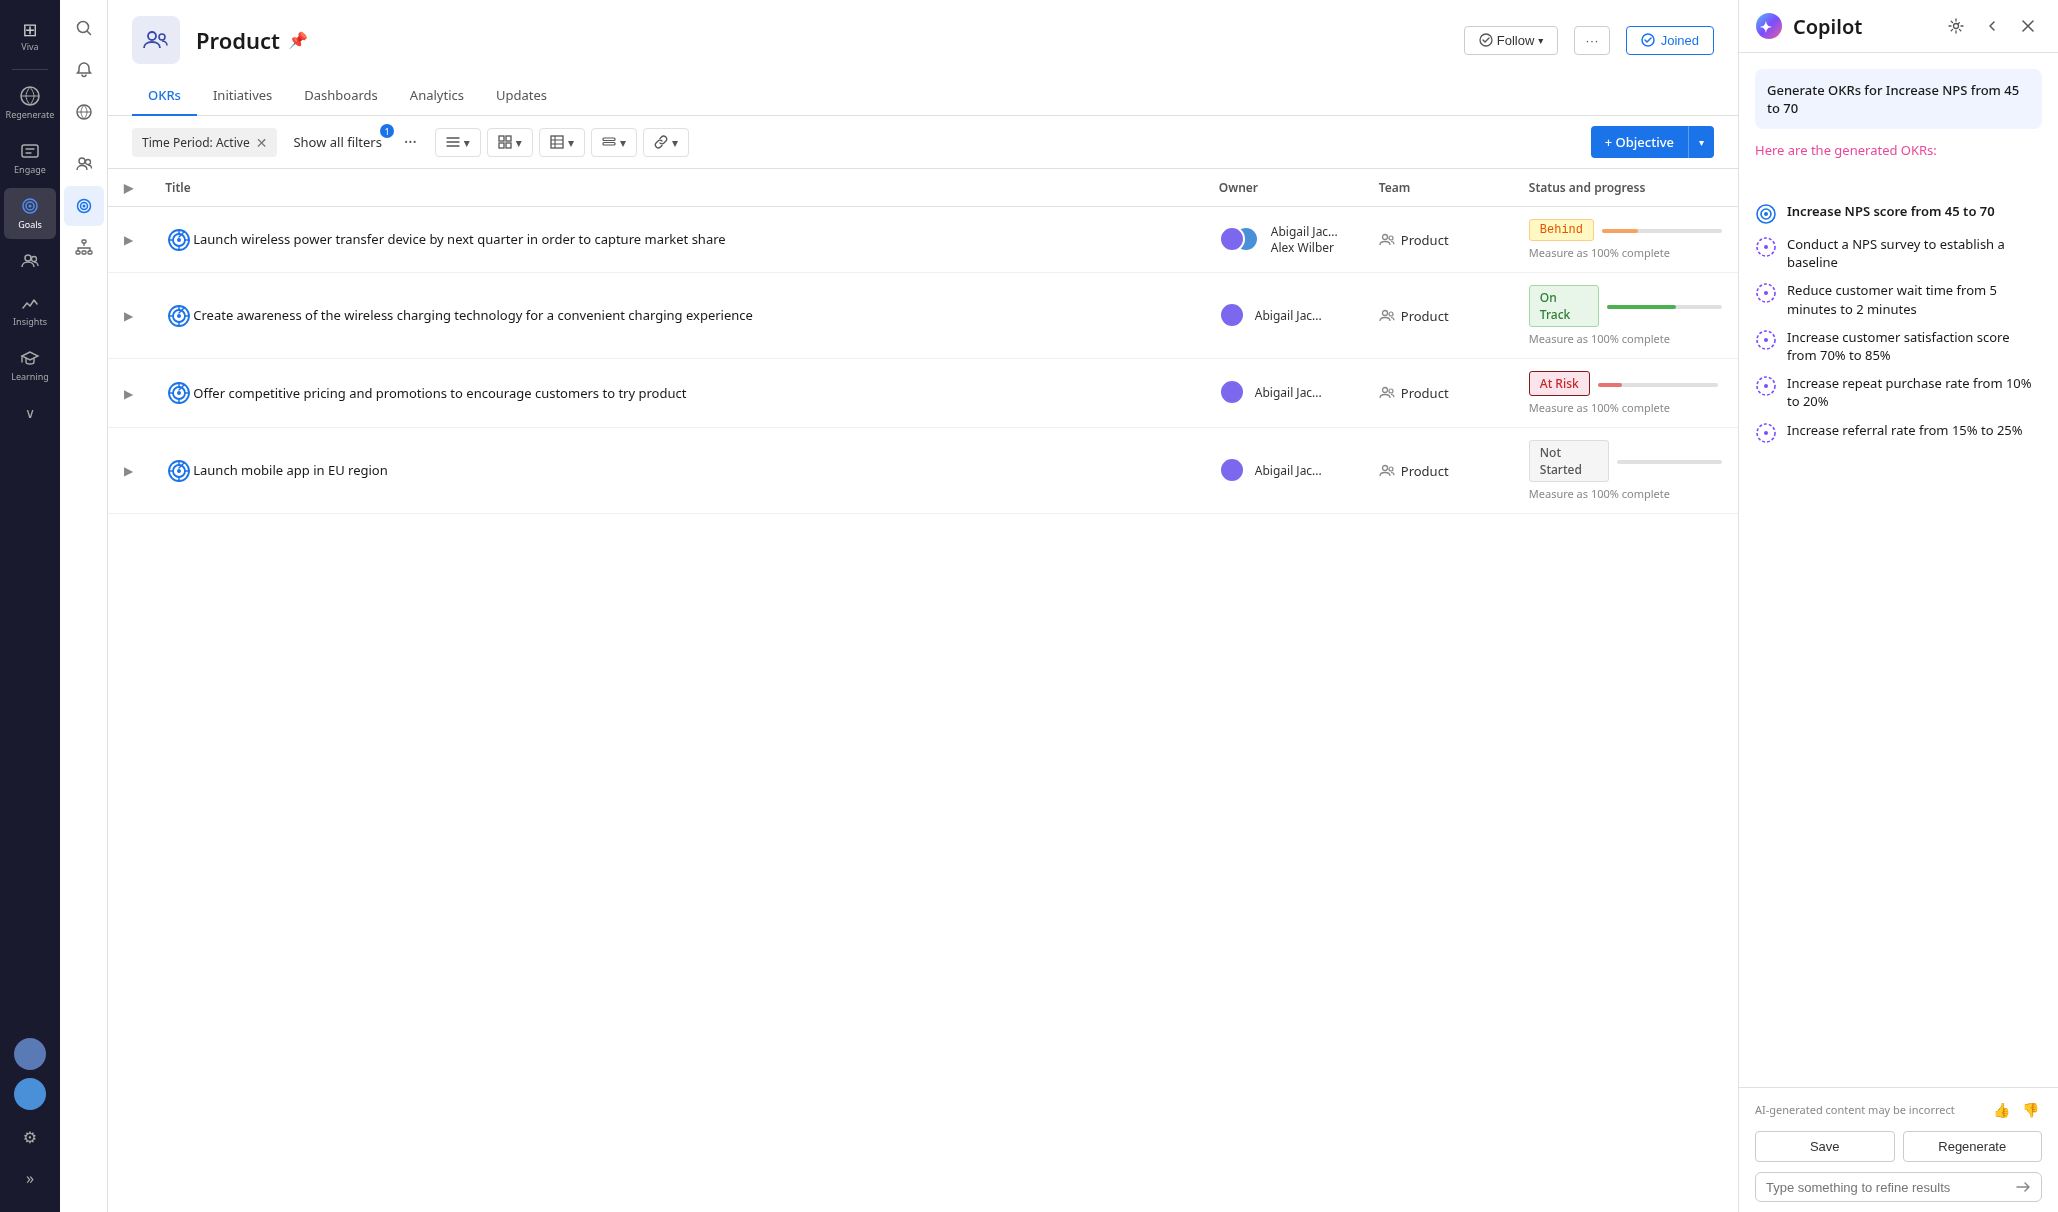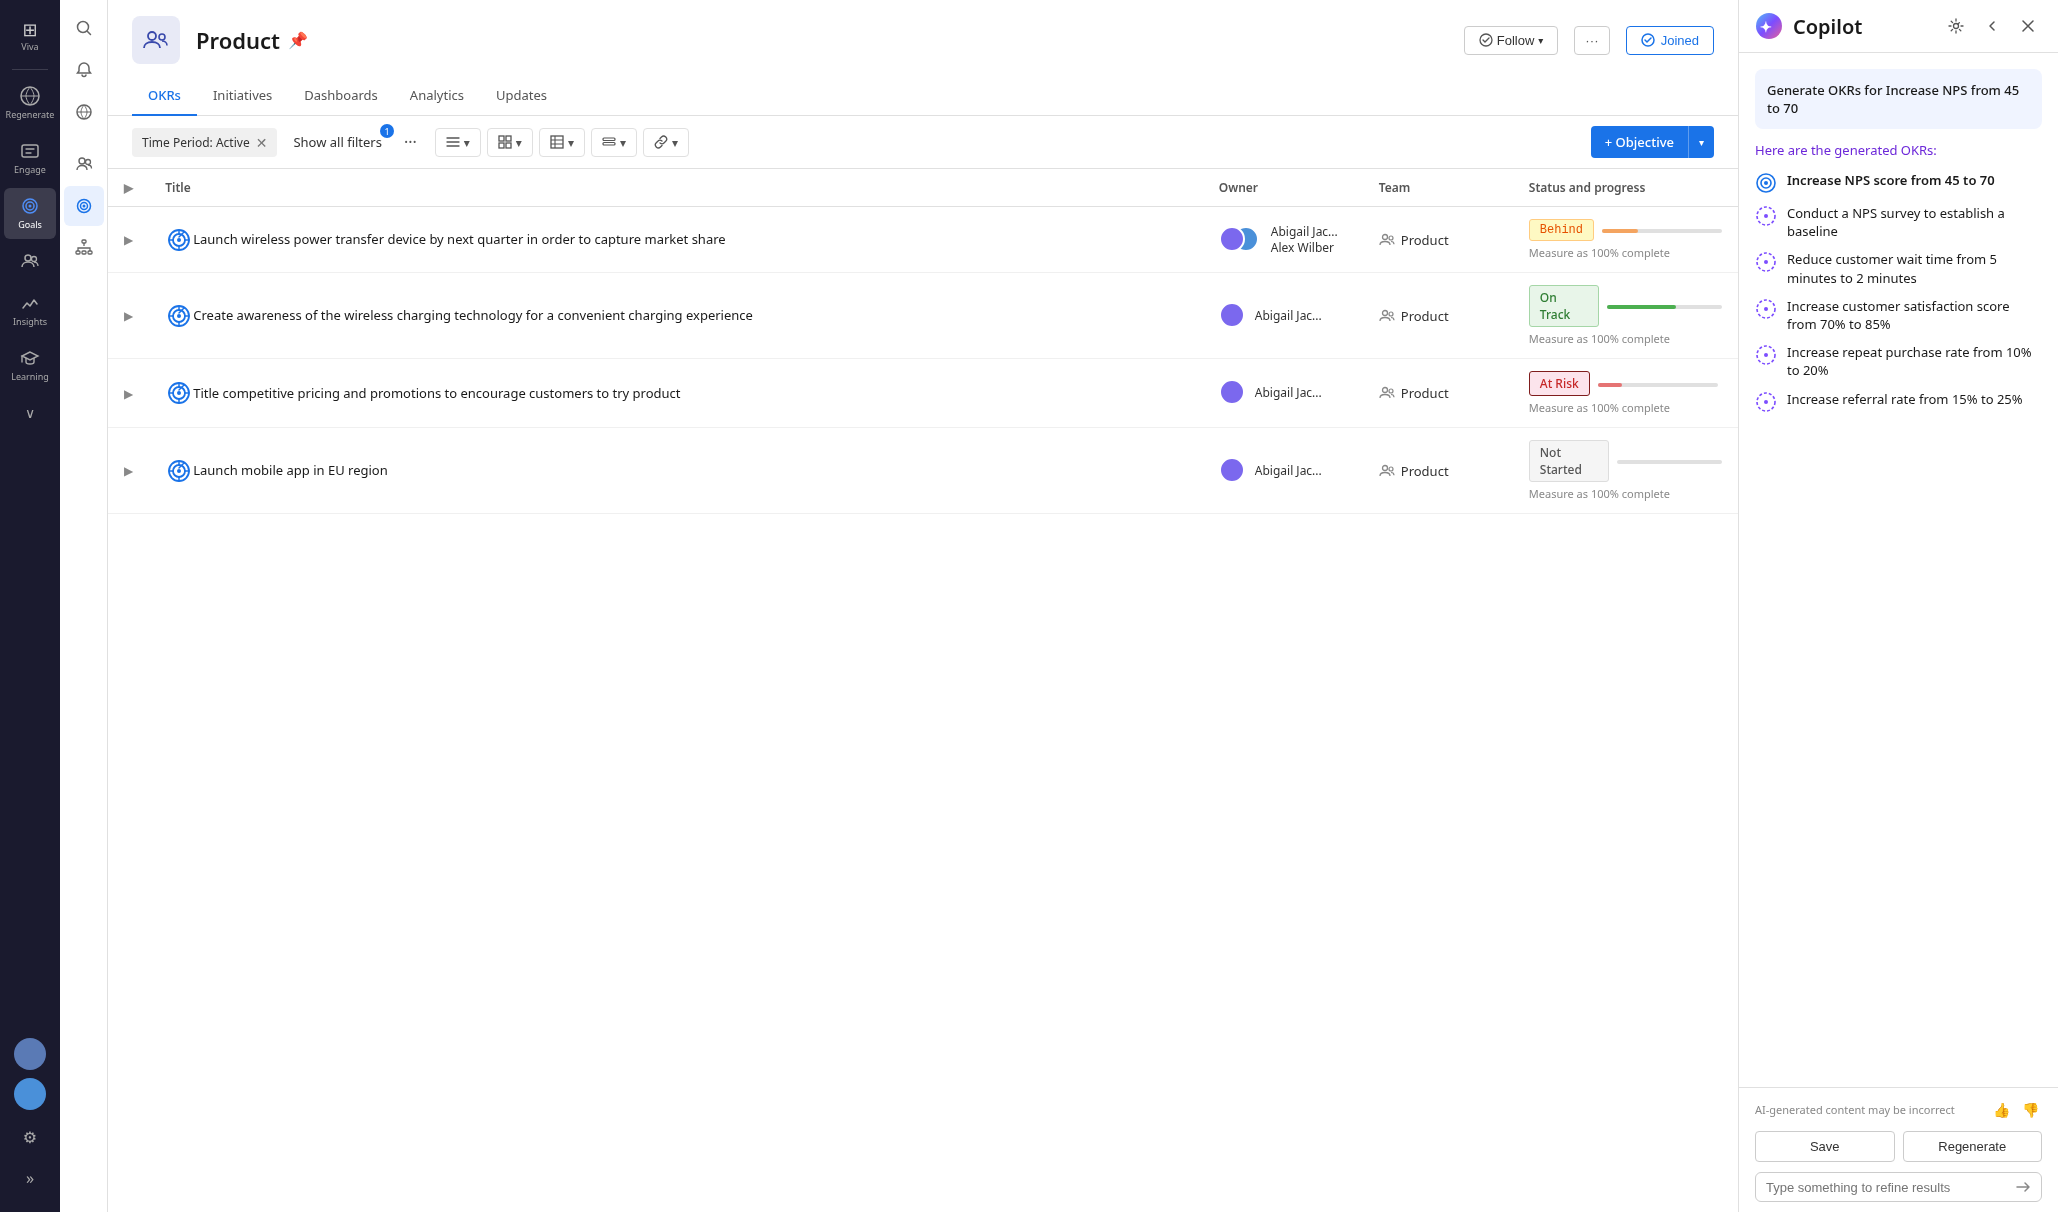--- a/index.html
+++ b/index.html
@@ -407,26 +407,27 @@
     .copilot-prompt-box {
       background: #f0f4ff;
       border-radius: 8px;
       padding: 12px;
       font-size: 13px;
       color: #1a1a1a;
       font-weight: 500;
     }
     .copilot-response-label {
       font-size: 13px;
-      color: #6d28d9;
+      color: #ec4899;
     }
     .copilot-okr-list {
       display: flex;
       flex-direction: column;
       gap: 10px;
+      margin-top: 31px;
     }
     .copilot-okr-item {
       display: flex;
       align-items: flex-start;
       gap: 10px;
     }
     .okr-item-icon {
       width: 22px;
       height: 22px;
       flex-shrink: 0;
@@ -879,21 +880,21 @@
     <td class="row-expand">▶</td>
     <td>
       <div class="title-cell">
         <svg class="objective-icon" viewBox="0 0 28 28" fill="none" xmlns="http://www.w3.org/2000/svg">
           <circle cx="14" cy="14" r="10" stroke="#1a73e8" stroke-width="1.8"></circle>
           <circle cx="14" cy="14" r="6" stroke="#1a73e8" stroke-width="1.8"></circle>
           <path d="M14 4v4M14 20v4M4 14h4M20 14h4" stroke="#1a73e8" stroke-width="1.5" stroke-linecap="round"></path>
           <path d="M14 11l5-5" stroke="#1a73e8" stroke-width="1.5" stroke-linecap="round"></path>
           <circle cx="14" cy="14" r="2" fill="#1a73e8"></circle>
         </svg>
-        <span class="title-text">Title competitive pricing and promotions to encourage customers to try product</span>
+        <span class="title-text">Offer competitive pricing and promotions to encourage customers to try product</span>
       </div>
     </td>
     <td>
       <div class="owner-cell">
         <div style="position:relative;width:28px;height:28px;">
           <div style="position:absolute;left:0;top:0;width:26px;height:26px;border-radius:50%;background:#7b68ee;border:2px solid #fff;z-index:2;"></div>
 
         </div>
         <div class="owner-names">Abigail Jac...</div>
       </div>

